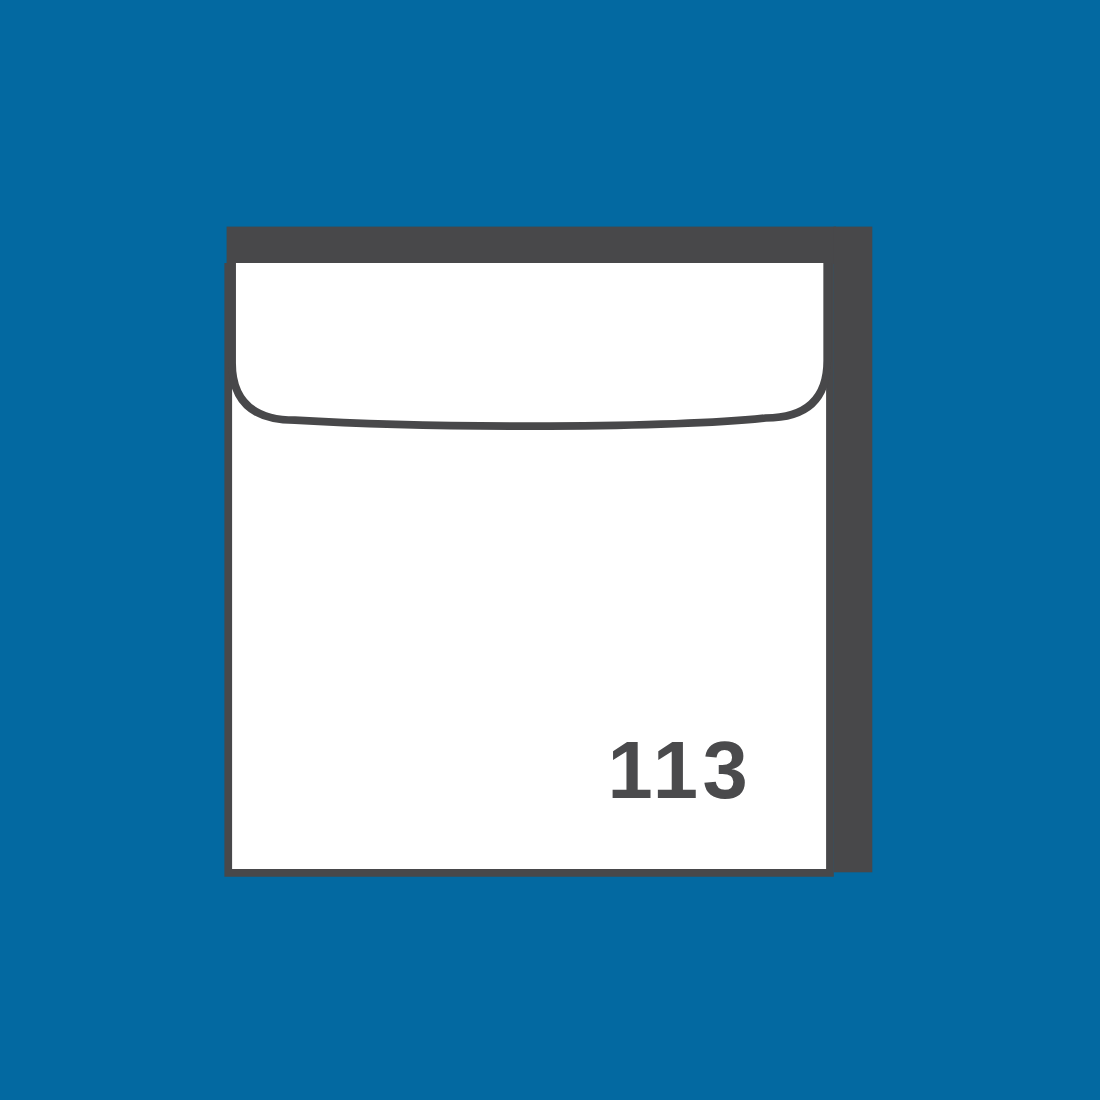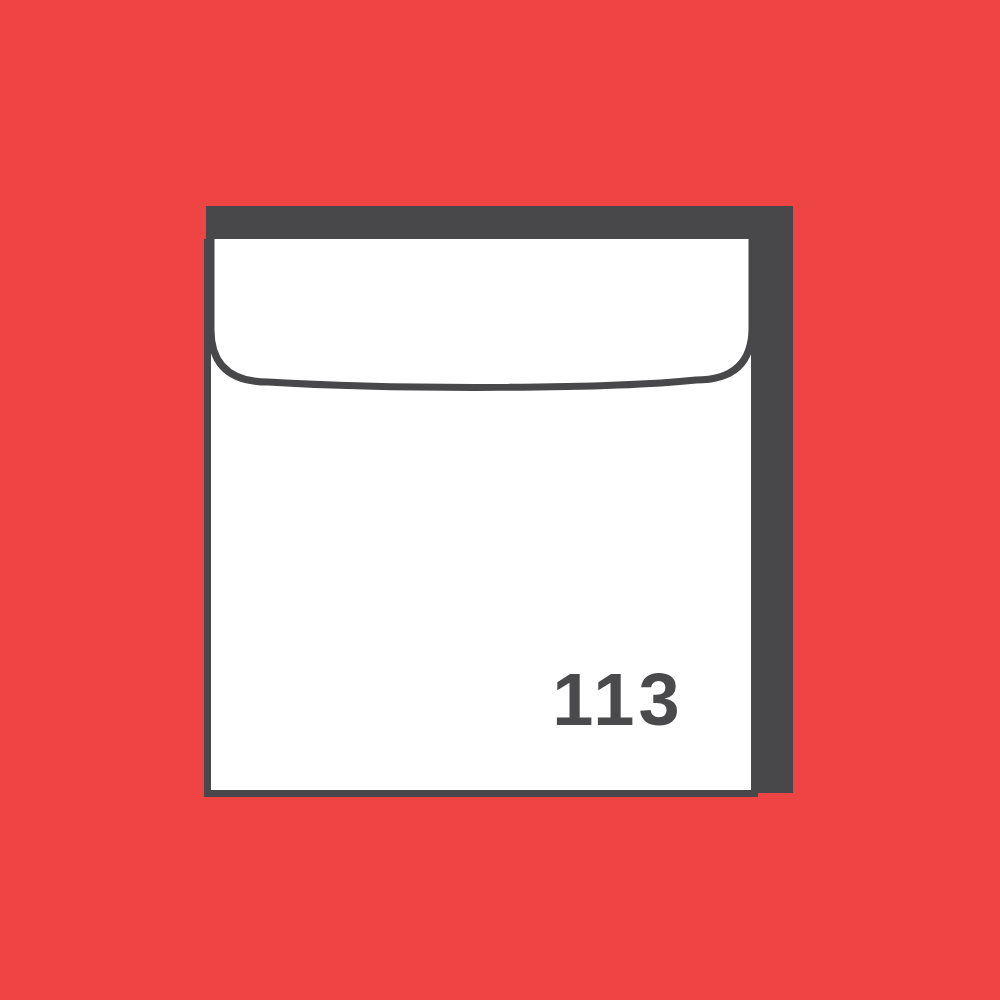--- a/index.html
+++ b/index.html
@@ -7,21 +7,21 @@
     padding: 0;
     width: 1000px;
     height: 1000px;
     background: #ffffff;
     overflow: hidden;
   }
   .stage {
     position: relative;
     width: 1000px;
     height: 1000px;
-    background: #ef4444;
+    background: #0369a1;
   }
   svg {
     display: block;
   }
   svg text {
     font-family: "Liberation Sans", "DejaVu Sans", sans-serif;
   }
 </style>
 </head>
 <body>

